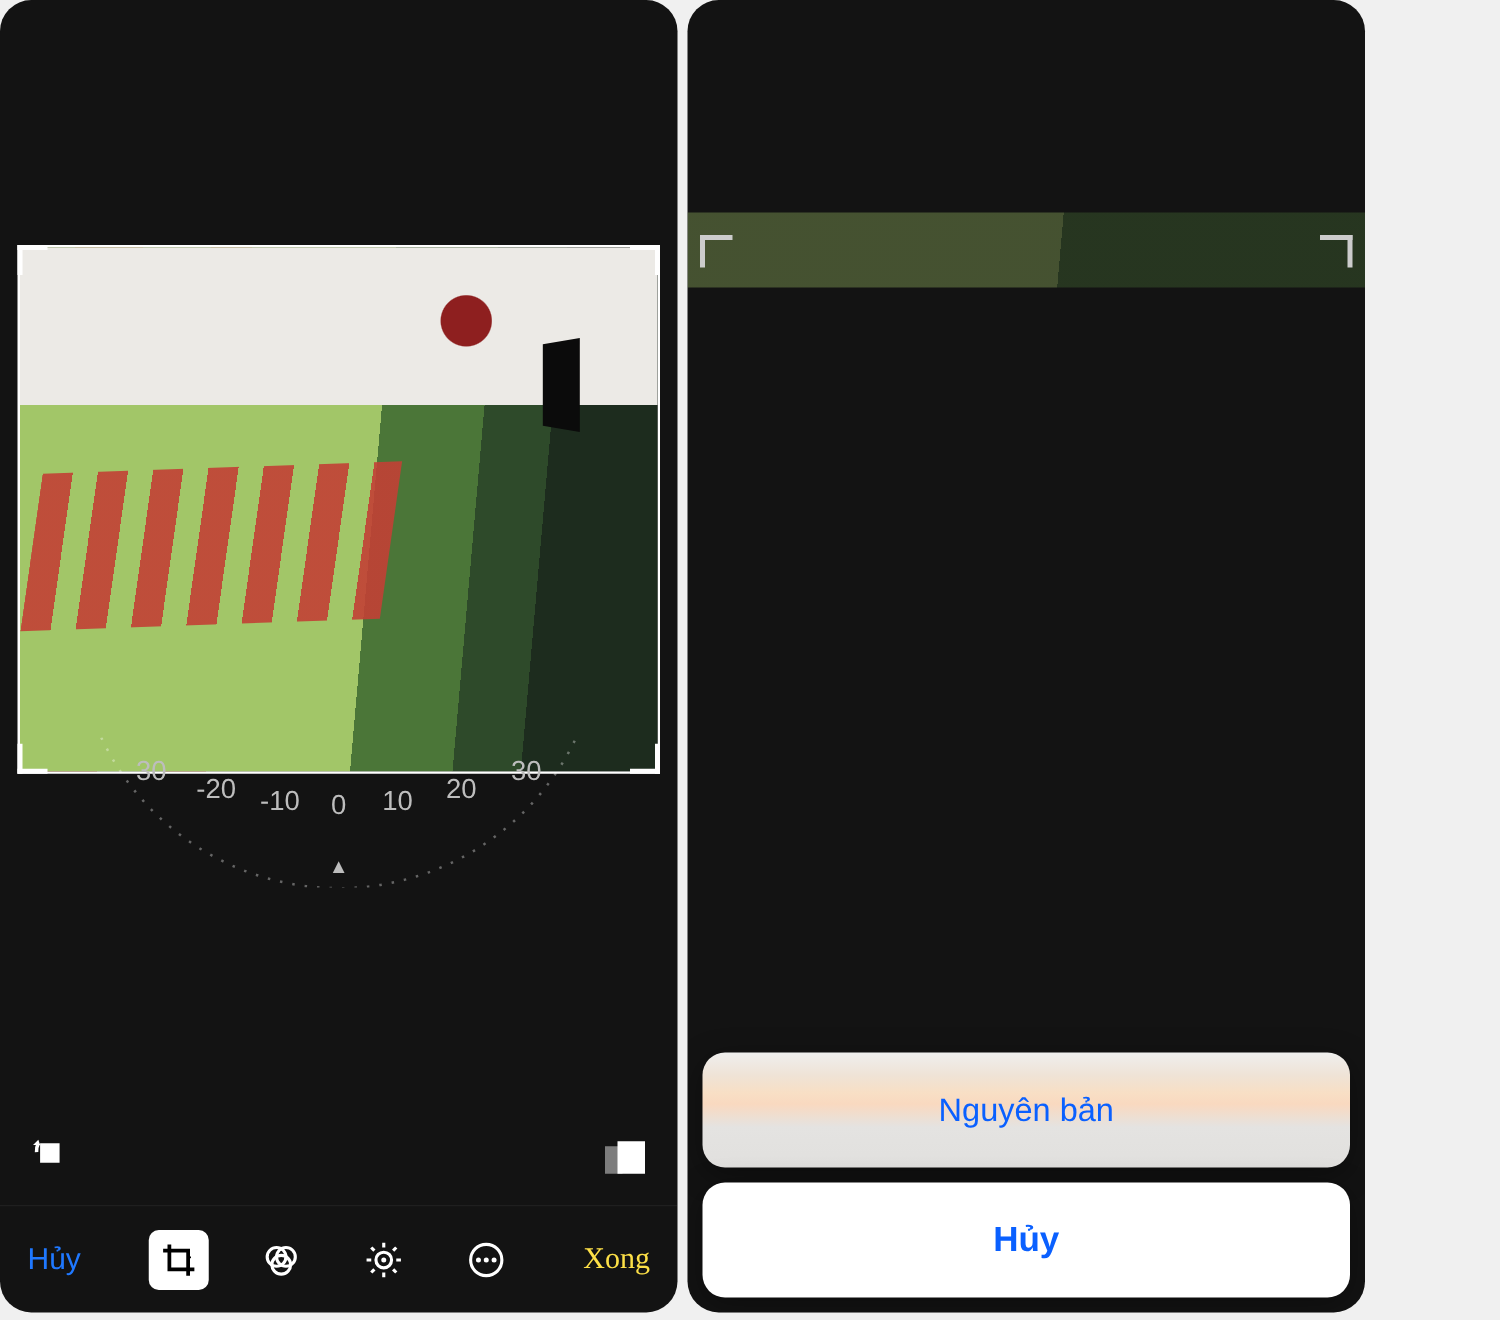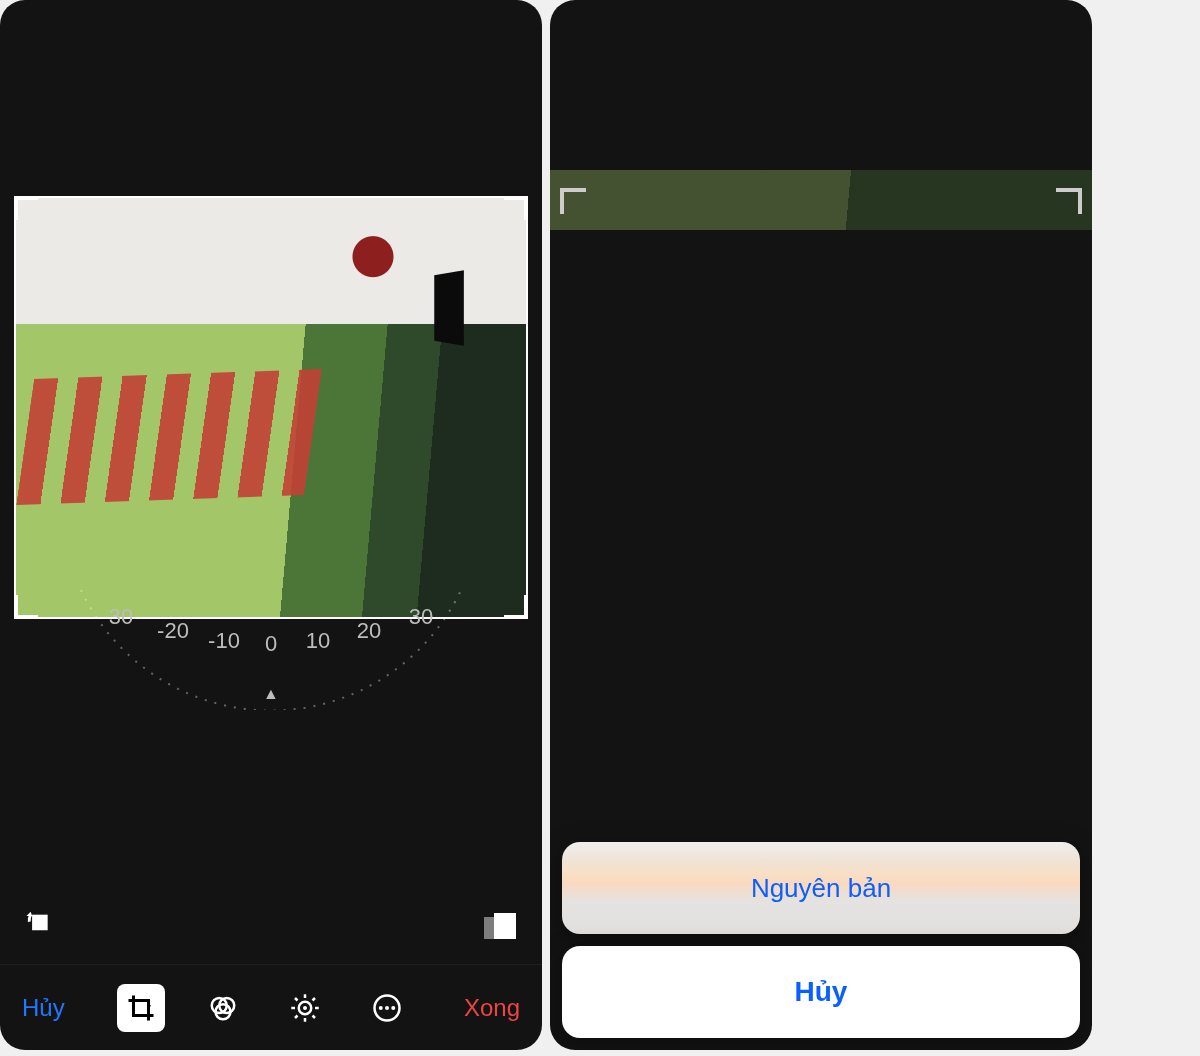--- a/index.html
+++ b/index.html
@@ -118,21 +118,21 @@
     padding: 0 14px;
     gap: 10px;
     border-top: 1px solid rgba(255,255,255,.05);
   }
   .tb-text {
     font-size: 24px;
     padding: 6px 8px;
     cursor:pointer;
   }
   .tb-cancel { color:#1f78ff; }
-  .tb-done   { color:#ef4444; margin-left:auto; }
+  .tb-done   { color:#fde047; margin-left:auto;font-family:Liberation Serif, serif; }
   .tb-icons {
     flex:1;
     display:flex; justify-content:center; gap:34px;
   }
   .tb-icon {
     width:48px; height:48px;
     border-radius:8px;
     display:flex; align-items:center; justify-content:center;
     cursor:pointer;
   }

